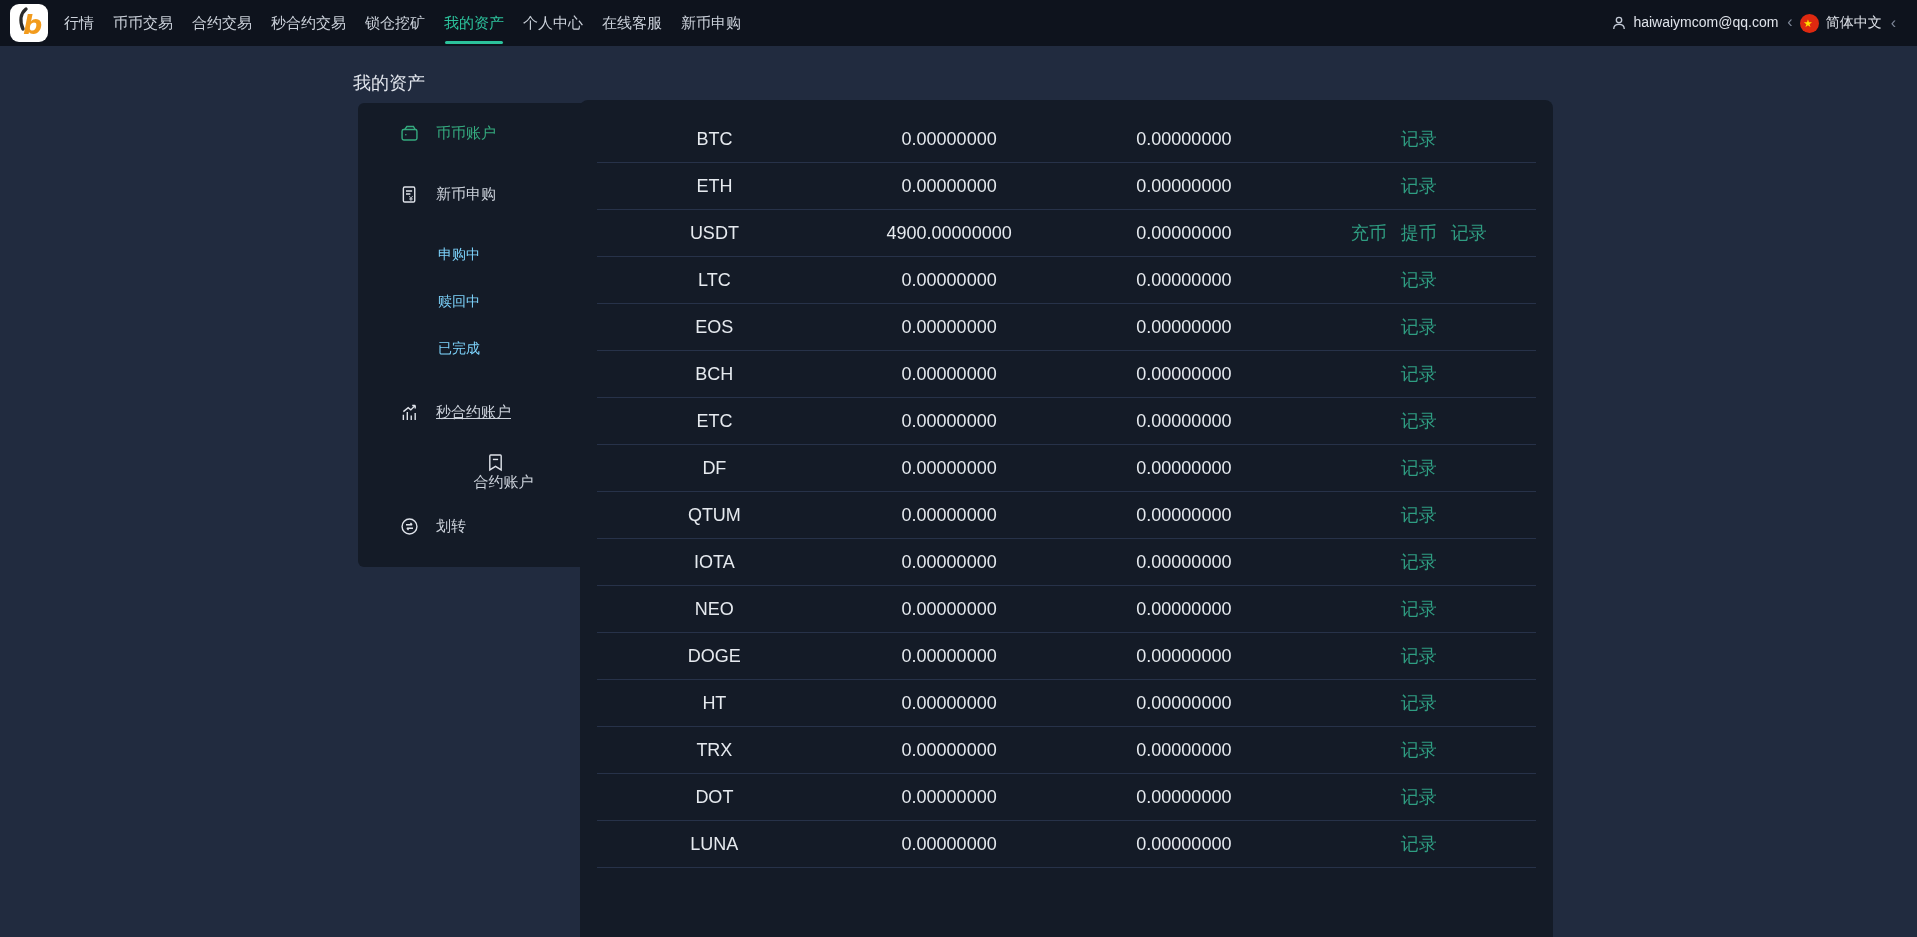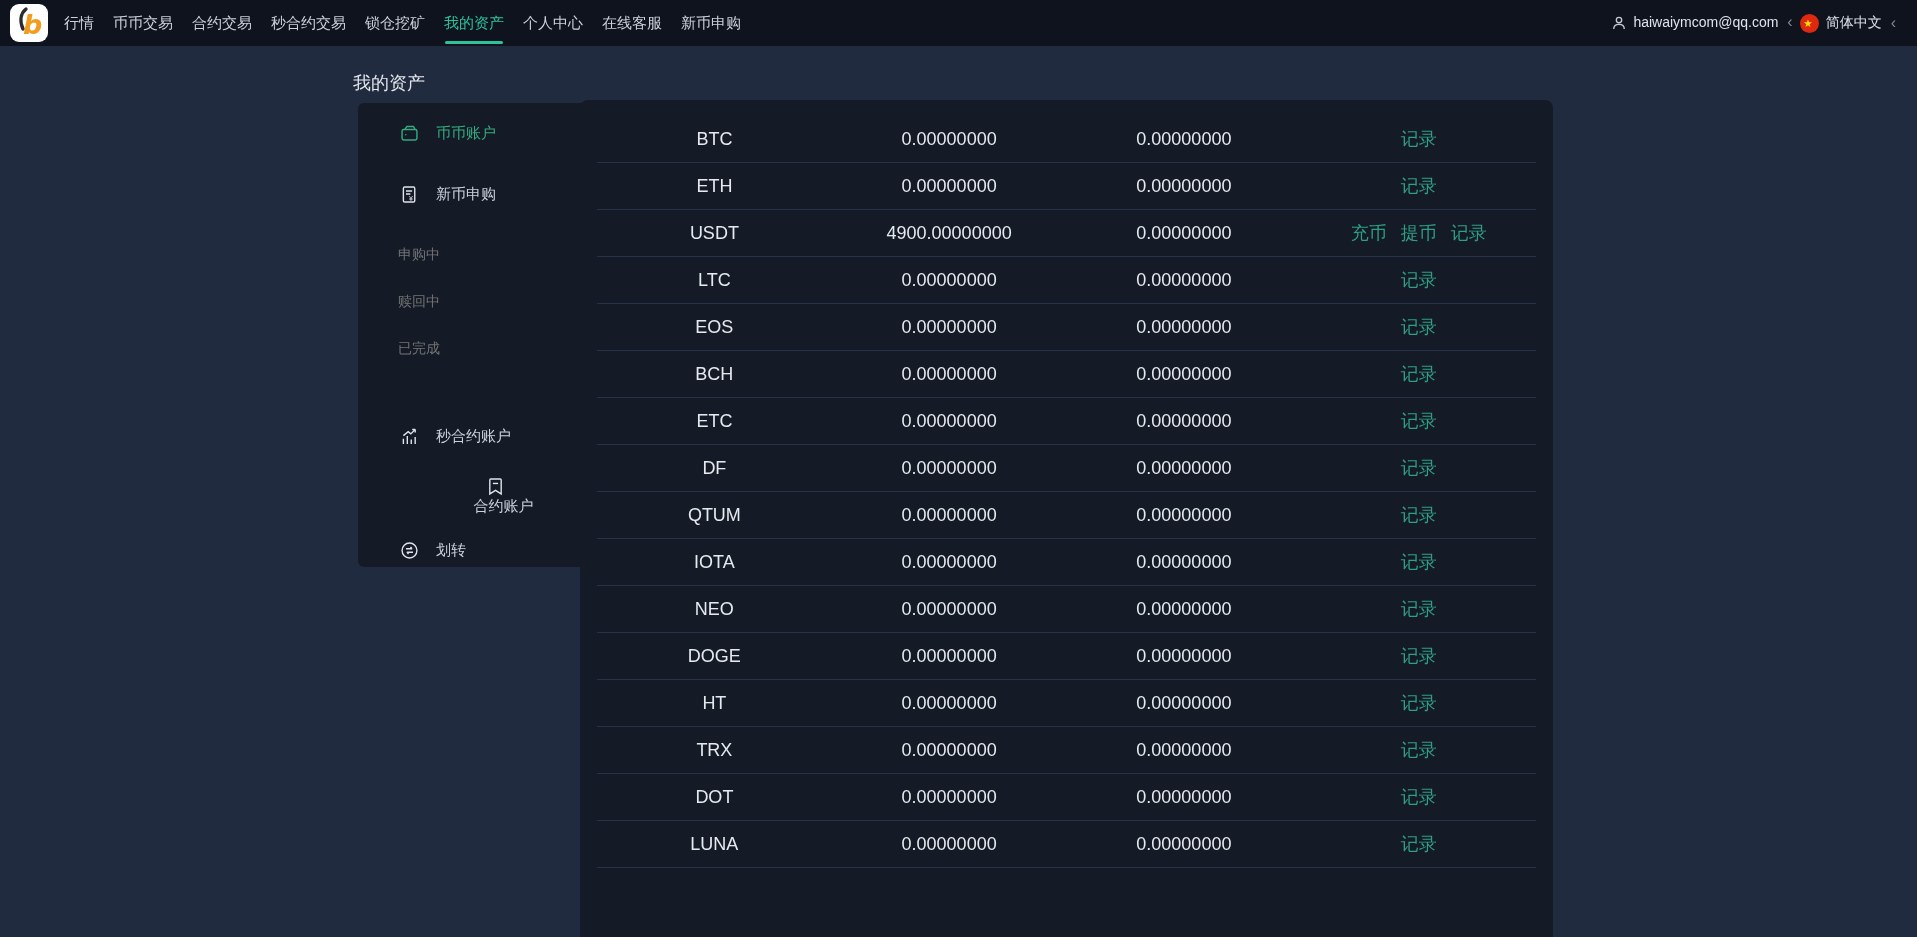--- a/index.html
+++ b/index.html
@@ -43,27 +43,27 @@
   .page-title{position:absolute;left:353px;top:59px;font-size:18px;color:#e2e6ed;font-weight:400;}
 
   
   .sidebar{position:absolute;left:358px;top:103px;width:251px;height:464px;
     background:var(--panel-bg);border-radius:6px;}
   .side-item{display:flex;align-items:center;height:32px;padding-left:40px;color:#ccd2db;
     font-size:15px;cursor:pointer;}
   .side-item .icon{width:22px;height:22px;margin-right:16px;display:flex;align-items:center;
     justify-content:center;color:#dfe3ea;}
   .side-item.active,.side-item.active .icon{color:var(--sidebar-active);}
-  .side-item.sub{padding-left:40px;color:#737373;font-size:14px;}
+  .side-item.sub{padding-left:80px;color:#7dd3fc;font-size:14px;}
   .side-item:nth-child(1){margin-top:14px;}
   .side-item:nth-child(2){margin-top:29px;}
   .side-item:nth-child(3){margin-top:29px;}
   .side-item:nth-child(4){margin-top:15px;}
   .side-item:nth-child(5){margin-top:15px;}
-  .side-item:nth-child(6){margin-top:55px;}
+  .side-item:nth-child(6){margin-top:31px;text-decoration:underline;}
   .side-item:nth-child(7){margin-top:24px;flex-direction:column;}
   .side-item:nth-child(8){margin-top:26px;}
 
   
   .panel{position:absolute;left:580px;top:100px;width:973px;height:870px;
     background:var(--panel-bg);border-radius:8px;}
   .total-row{display:flex;align-items:baseline;padding:18px 0 0 27px;}
   .total-label{font-size:15px;color:#e9edf2;}
   .total-value{font-size:18px;color:#f4f6f9;margin-left:12px;}
 

